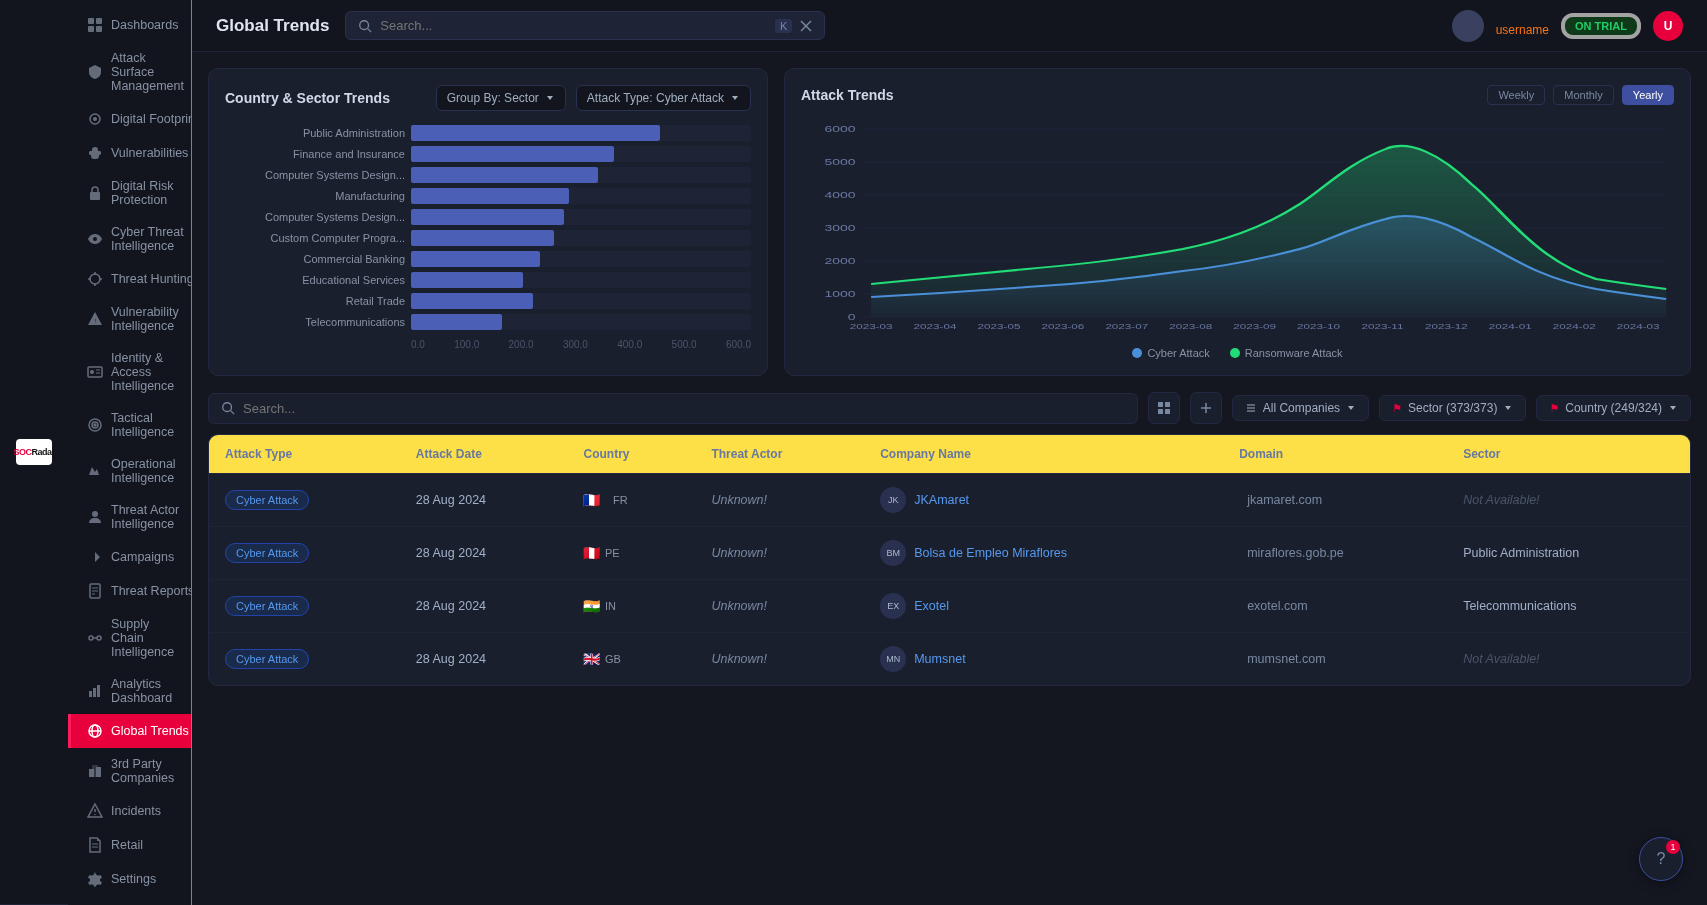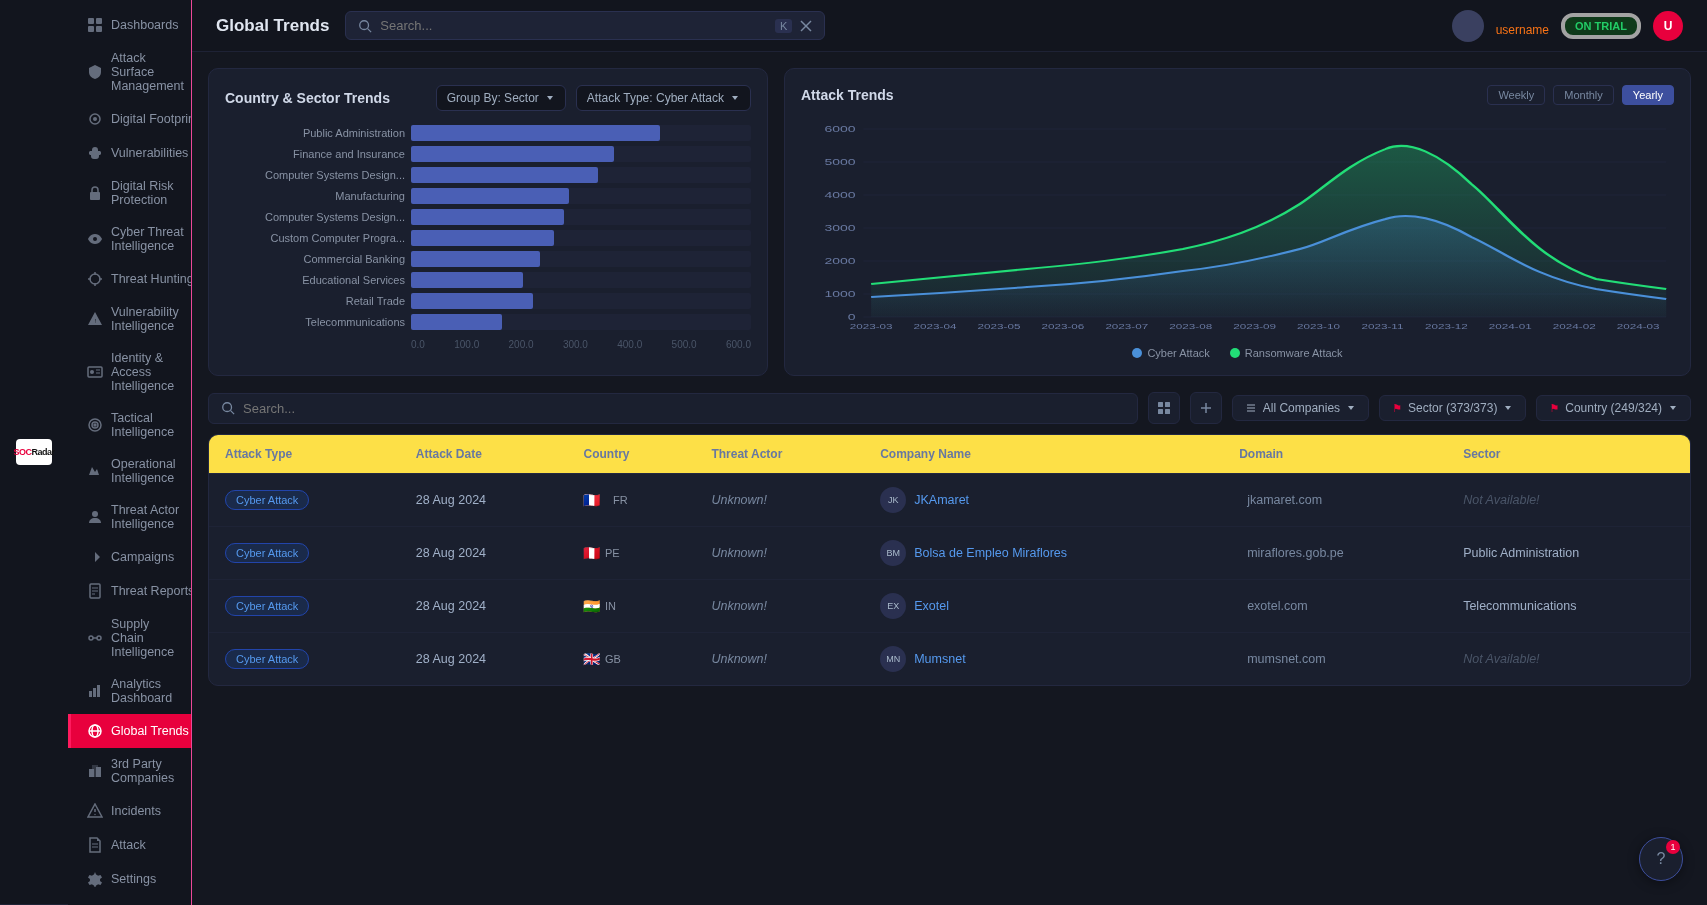--- a/index.html
+++ b/index.html
@@ -549,21 +549,21 @@
       <span class="chevron">▶</span>
     </div>
 
     <div class="nav-item">
       <svg class="nav-icon" viewBox="0 0 16 16" fill="currentColor">
           <path d="M3 1h7l3 3v11H3V1z" fill="none" stroke="currentColor" stroke-width="1.5"></path>
           <path d="M10 1v3h3"></path>
           <line x1="5" y1="7" x2="11" y2="7" stroke="currentColor" stroke-width="1"></line>
           <line x1="5" y1="10" x2="11" y2="10" stroke="currentColor" stroke-width="1"></line>
         </svg>
-      <span>Attack</span>
+      <span>Retail</span>
     </div>
 
     <div class="nav-item">
       <svg class="nav-icon" viewBox="0 0 16 16" fill="currentColor">
           <path d="M8 5a3 3 0 100 6 3 3 0 000-6zm0 2a1 1 0 110 2 1 1 0 010-2z"></path>
           <path d="M8 1l-1 2.5a5 5 0 00-2 1.2L2.5 4 1 6.5l2 1.5a5 5 0 000 2L1 11.5 2.5 14l2.5-.7a5 5 0 002 1.2L8 17l1-2.5a5 5 0 002-1.2l2.5.7L15 11.5l-2-1.5a5 5 0 000-2L15 6.5 13.5 4l-2.5.7a5 5 0 00-2-1.2L8 1z"></path>
         </svg>
       <span>Settings</span>
       <span class="chevron">▶</span>
     </div>

